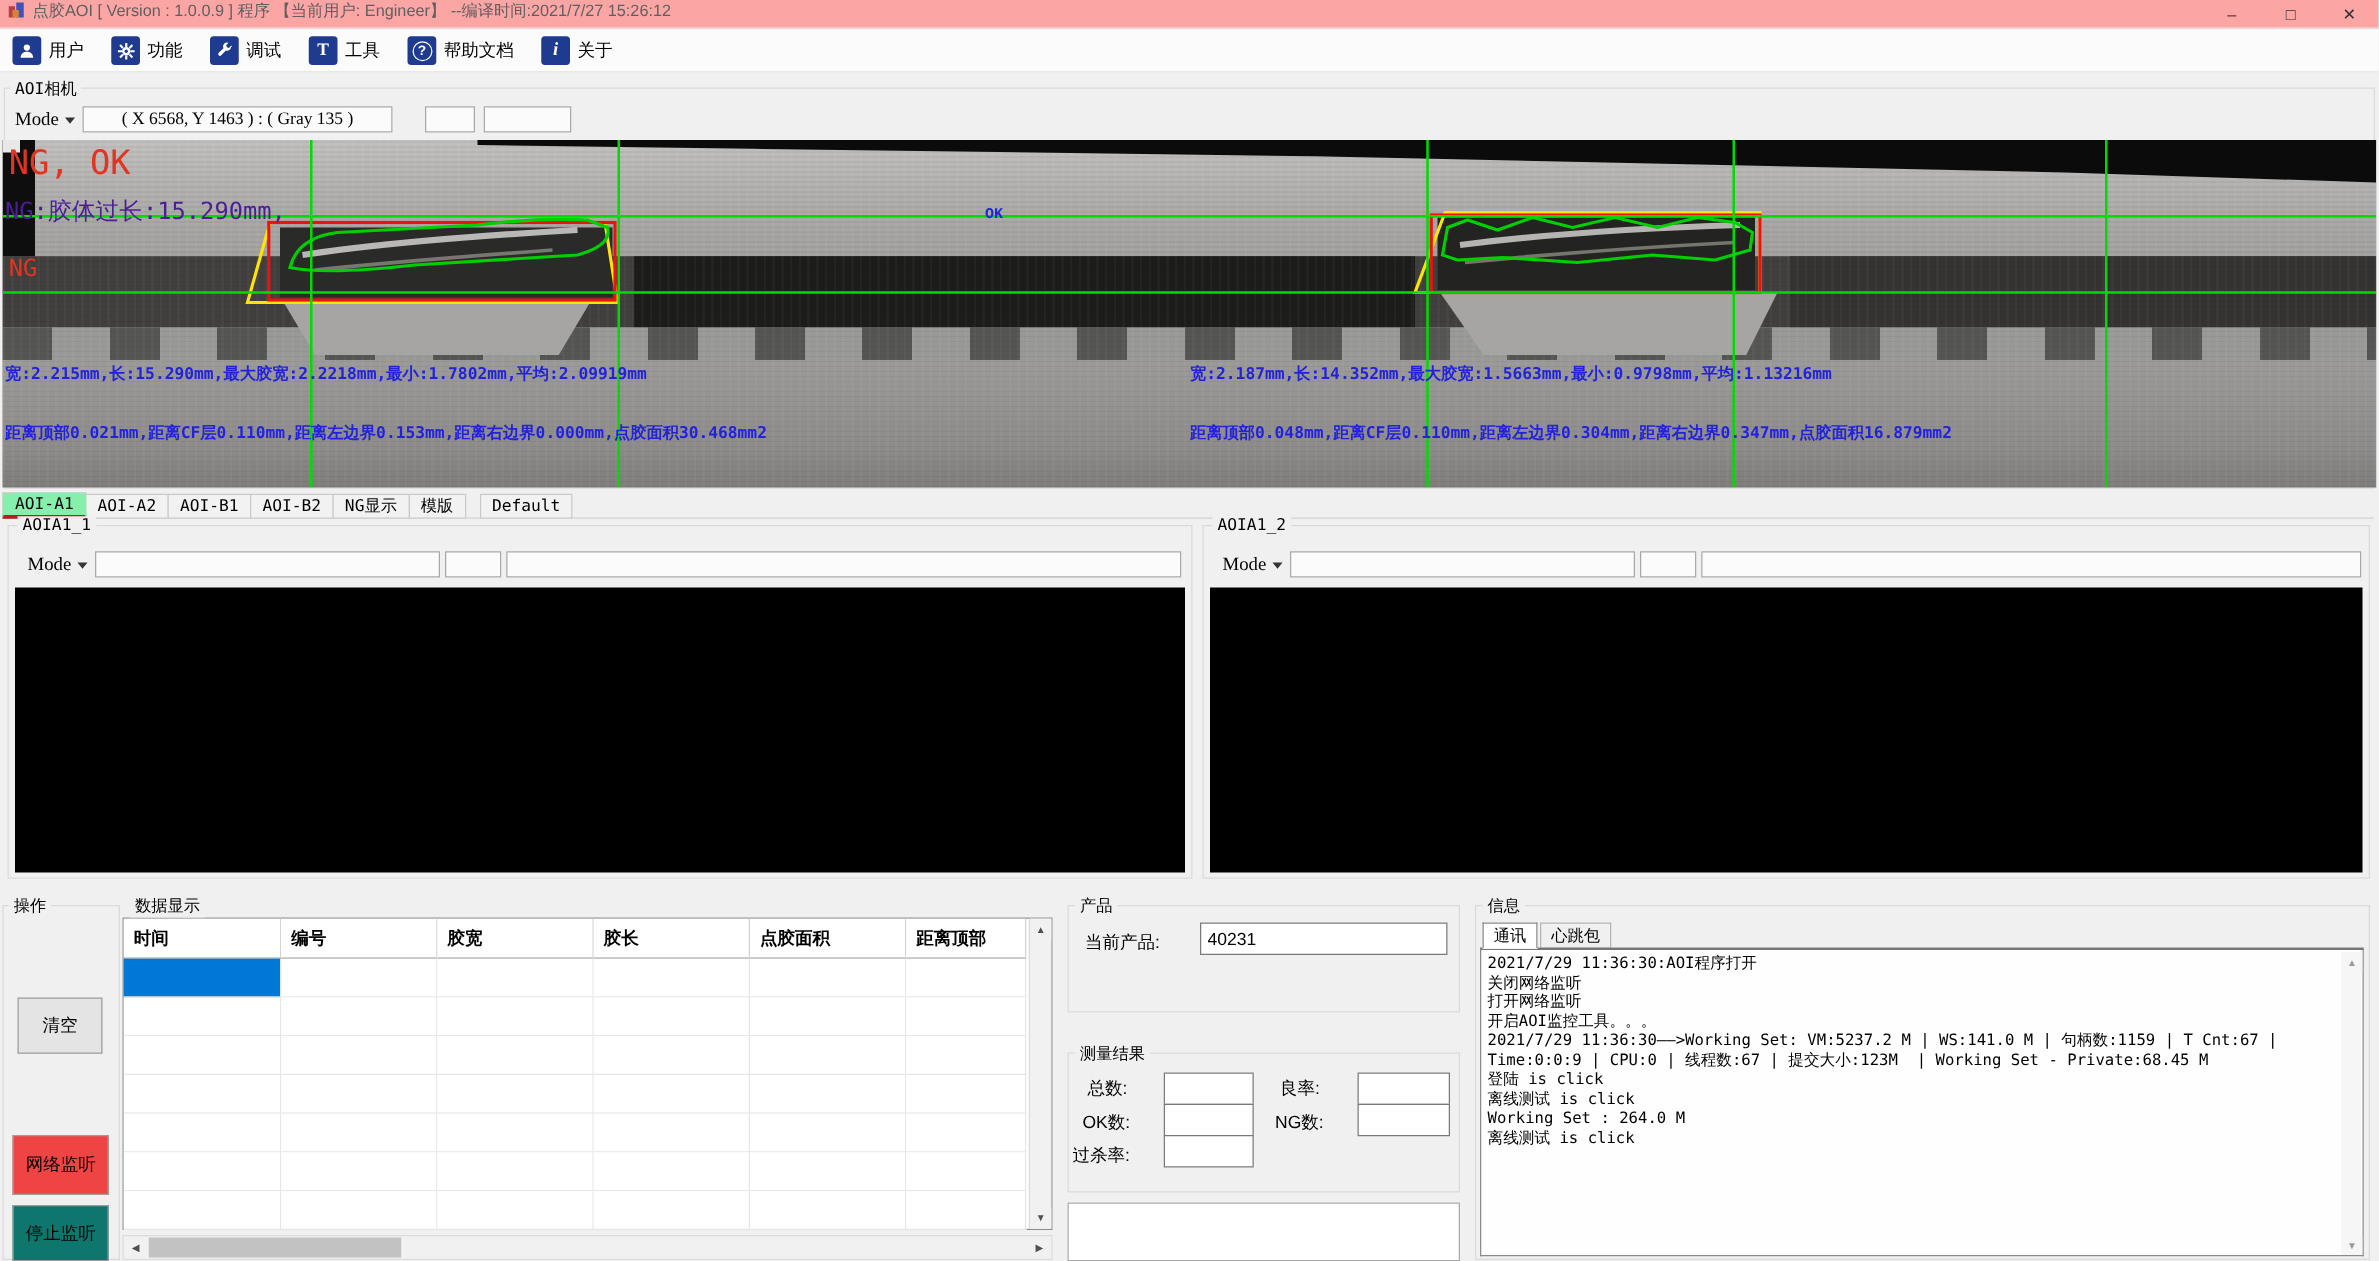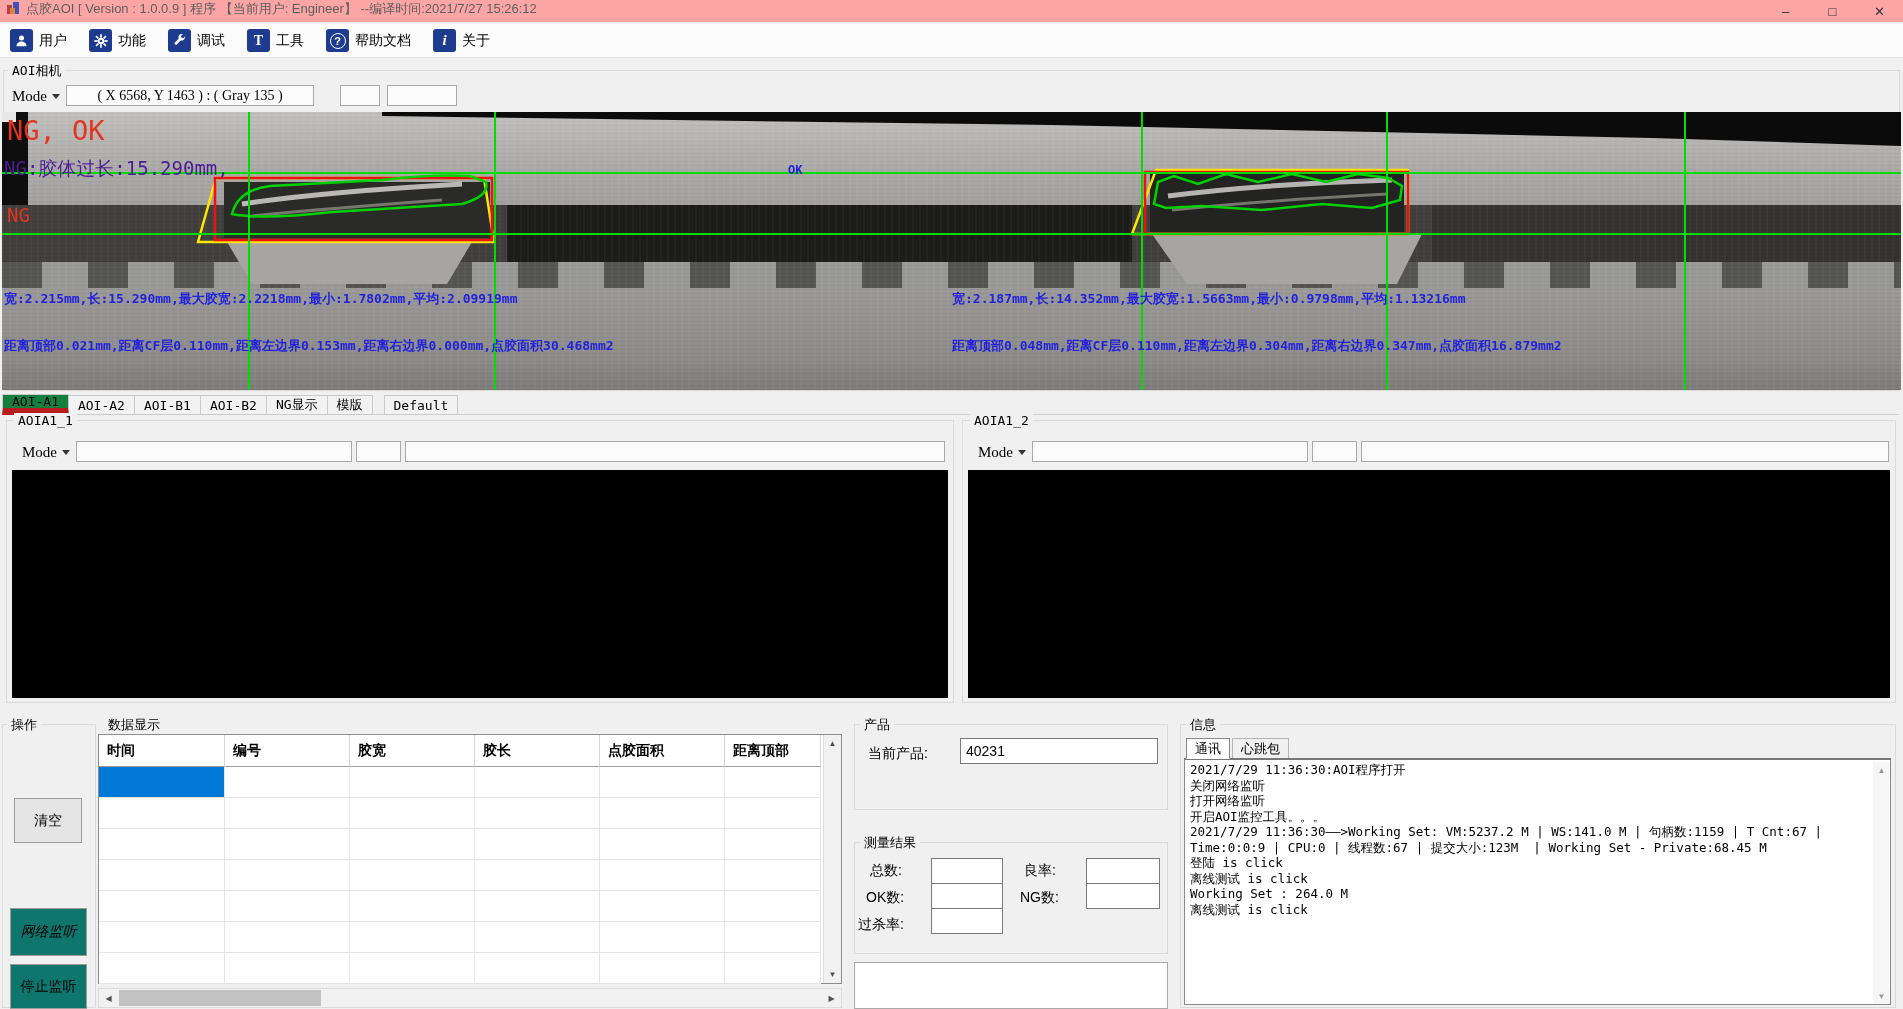--- a/index.html
+++ b/index.html
@@ -63,30 +63,30 @@
   .cam-red2 { left:2px; top:44px; font-size:19px; color:#4c1d95; font-family:"DejaVu Sans Mono", monospace; }
   .cam-red3 { left:5px; top:92px; font-size:19px; color:#e13522; font-family:"DejaVu Sans Mono", monospace; }
   .cam-ok   { left:786px; top:52px; font-size:12px; color:#2222dd; font-weight:bold; font-family:Liberation Mono, monospace; }
   .cam-blue { font-size:13px; color:#2222dd; font-family:"DejaVu Sans Mono", monospace; font-weight:bold; }
 
   
   .tabstrip { position:absolute; left:2px; top:394px; height:21px; display:flex; align-items:flex-end; z-index:2; }
   .vtab { height:20px; padding:0 9px; display:flex; align-items:center;
     font-family:"DejaVu Sans Mono", monospace; font-size:13px;
     background:#f2f2f2; border:1px solid #c9c9c9; margin-right:-1px; }
-  .vtab.active { background:#15803d; height:21px; border-bottom:7px solid #b91c1c; z-index:3;text-align:right; }
+  .vtab.active { background:#86efac; height:21px; border-bottom:3px solid #b91c1c; z-index:3;text-align:right; }
   .tab-gap { width:12px; }
   .tabline { position:absolute; left:2px; top:414px; width:1897px; height:1px; background:#d2d2d2; }
 
   .blackview { position:absolute; background:#000; }
 
   
   .btn { position:absolute; display:flex; align-items:center; justify-content:center;
     font-size:14px; border:1px solid #9d9d9d; background:#e4e4e4; }
-  .btn.green { background:#0f766e;font-style:italic; }
+  .btn.green { background:#ef4444; }
   .btn.white { background:#0f766e; }
 
   
   .dtable { position:absolute; left:98px; top:734px; width:744px; height:250px;
     background:#fff; border:1px solid #8c8c8c; display:flex; }
   .dtable-main { width:724px; }
   .thead { display:grid; grid-template-columns:126px 125px 125px 125px 125px 96px; height:32px; }
   .thcell { border-right:1px solid #d4d4d4; border-bottom:1px solid #9e9e9e;
     font-size:14px; font-weight:bold; display:flex; align-items:center; padding-left:8px; background:#fff; }
   .tbody { display:grid; grid-template-columns:126px 125px 125px 125px 125px 96px; grid-auto-rows:31px; }

